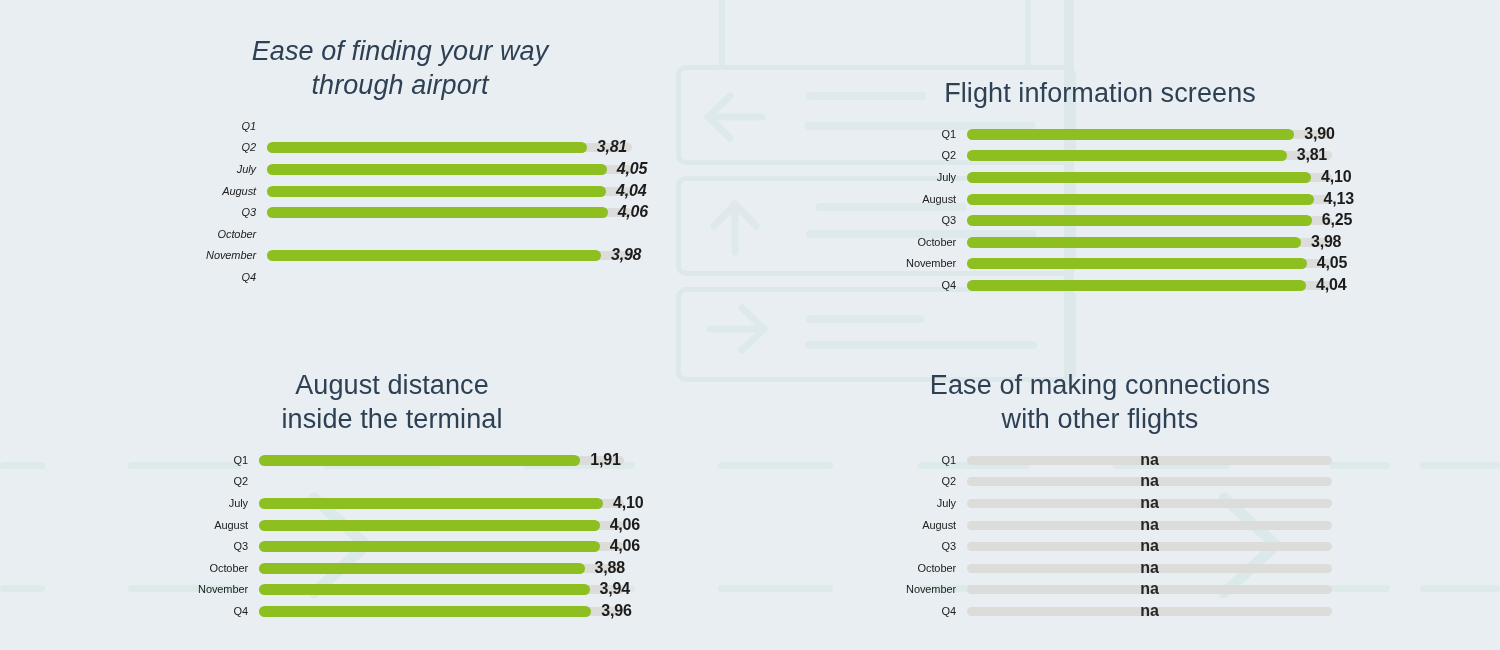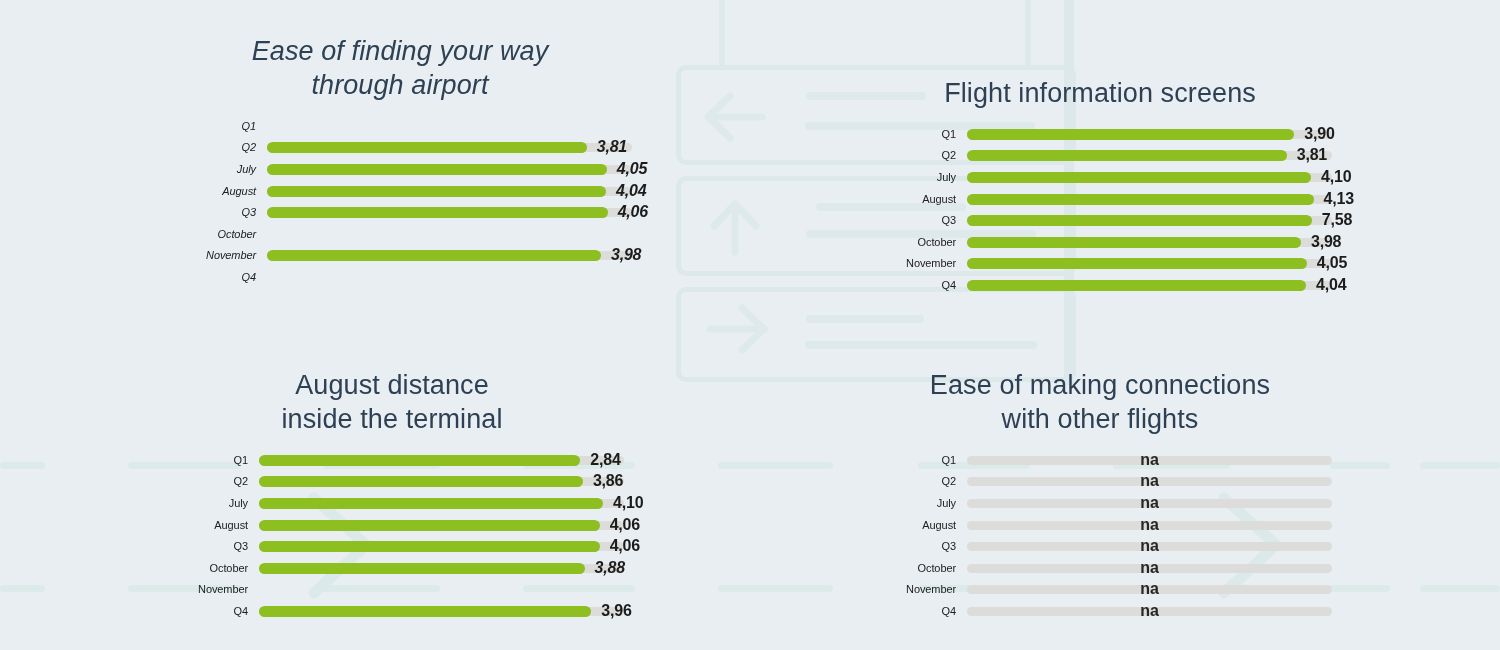--- a/index.html
+++ b/index.html
@@ -245,21 +245,21 @@
             <div class="track"></div>
             <div class="fill" style="width: 346.5px;"></div>
             <div class="val" style="left: 356.54px;">4,13</div>
           </div>
         </div>
         <div class="row" style="height: 21.6px;">
           <div class="cat" style="width: 96px;">Q3</div>
           <div class="bar-wrap" style="width: 365px; flex: 0 0 365px;">
             <div class="track"></div>
             <div class="fill" style="width: 344.9px;"></div>
-            <div class="val" style="left: 354.862px;">7,58</div>
+            <div class="val" style="left: 354.862px;">6,25</div>
           </div>
         </div>
         <div class="row" style="height: 21.6px;">
           <div class="cat" style="width: 96px;">October</div>
           <div class="bar-wrap" style="width: 365px; flex: 0 0 365px;">
             <div class="track"></div>
             <div class="fill" style="width: 334px;"></div>
             <div class="val" style="left: 343.954px;">3,98</div>
           </div>
         </div>
@@ -284,30 +284,25 @@
 
   <div class="panel" style="left:152px;top:368px;width:480px;">
     <div class="chart-title">August distance
 inside the terminal</div>
     <div class="rows" id="rows-2" style="margin-top:13px;">
         <div class="row" style="height: 21.6px;">
           <div class="cat" style="width: 96px;">Q1</div>
           <div class="bar-wrap" style="width: 365px; flex: 0 0 365px;">
             <div class="track"></div>
             <div class="fill" style="width: 321.4px;"></div>
-            <div class="val" style="left: 331.368px;">2,84</div>
+            <div class="val" style="left: 331.368px;">1,91</div>
           </div>
         </div>
         <div class="row" style="height: 21.6px;">
           <div class="cat" style="width: 96px;">Q2</div>
-          <div class="bar-wrap" style="width: 365px; flex: 0 0 365px;">
-            <div class="track"></div>
-            <div class="fill" style="width: 323.9px;"></div>
-            <div class="val" style="left: 333.885px;">3,86</div>
-          </div>
         </div>
         <div class="row" style="height: 21.6px;">
           <div class="cat" style="width: 96px;">July</div>
           <div class="bar-wrap" style="width: 365px; flex: 0 0 365px;">
             <div class="track"></div>
             <div class="fill" style="width: 344px;"></div>
             <div class="val" style="left: 354.023px;">4,10</div>
           </div>
         </div>
         <div class="row" style="height: 21.6px;">
@@ -321,28 +316,33 @@
         <div class="row" style="height: 21.6px;">
           <div class="cat" style="width: 96px;">Q3</div>
           <div class="bar-wrap" style="width: 365px; flex: 0 0 365px;">
             <div class="track"></div>
             <div class="fill" style="width: 340.7px;"></div>
             <div class="val" style="left: 350.667px;">4,06</div>
           </div>
         </div>
         <div class="row" style="height: 21.6px;">
           <div class="cat" style="width: 96px;">October</div>
-          <div class="bar-wrap" style="width: 365px; flex: 0 0 365px; font-style: italic;">
+          <div class="bar-wrap" style="width: 365px; flex: 0 0 365px;">
             <div class="track"></div>
             <div class="fill" style="width: 325.6px;"></div>
             <div class="val" style="left: 335.563px;">3,88</div>
           </div>
         </div>
         <div class="row" style="height: 21.6px;">
           <div class="cat" style="width: 96px;">November</div>
+          <div class="bar-wrap" style="width: 365px; flex: 0 0 365px;">
+            <div class="track"></div>
+            <div class="fill" style="width: 330.6px;"></div>
+            <div class="val" style="left: 340.598px;">3,94</div>
+          </div>
         </div>
         <div class="row" style="height: 21.6px;">
           <div class="cat" style="width: 96px;">Q4</div>
           <div class="bar-wrap" style="width: 365px; flex: 0 0 365px;">
             <div class="track"></div>
             <div class="fill" style="width: 332.3px;"></div>
             <div class="val" style="left: 342.276px;">3,96</div>
           </div>
         </div>
       </div>

